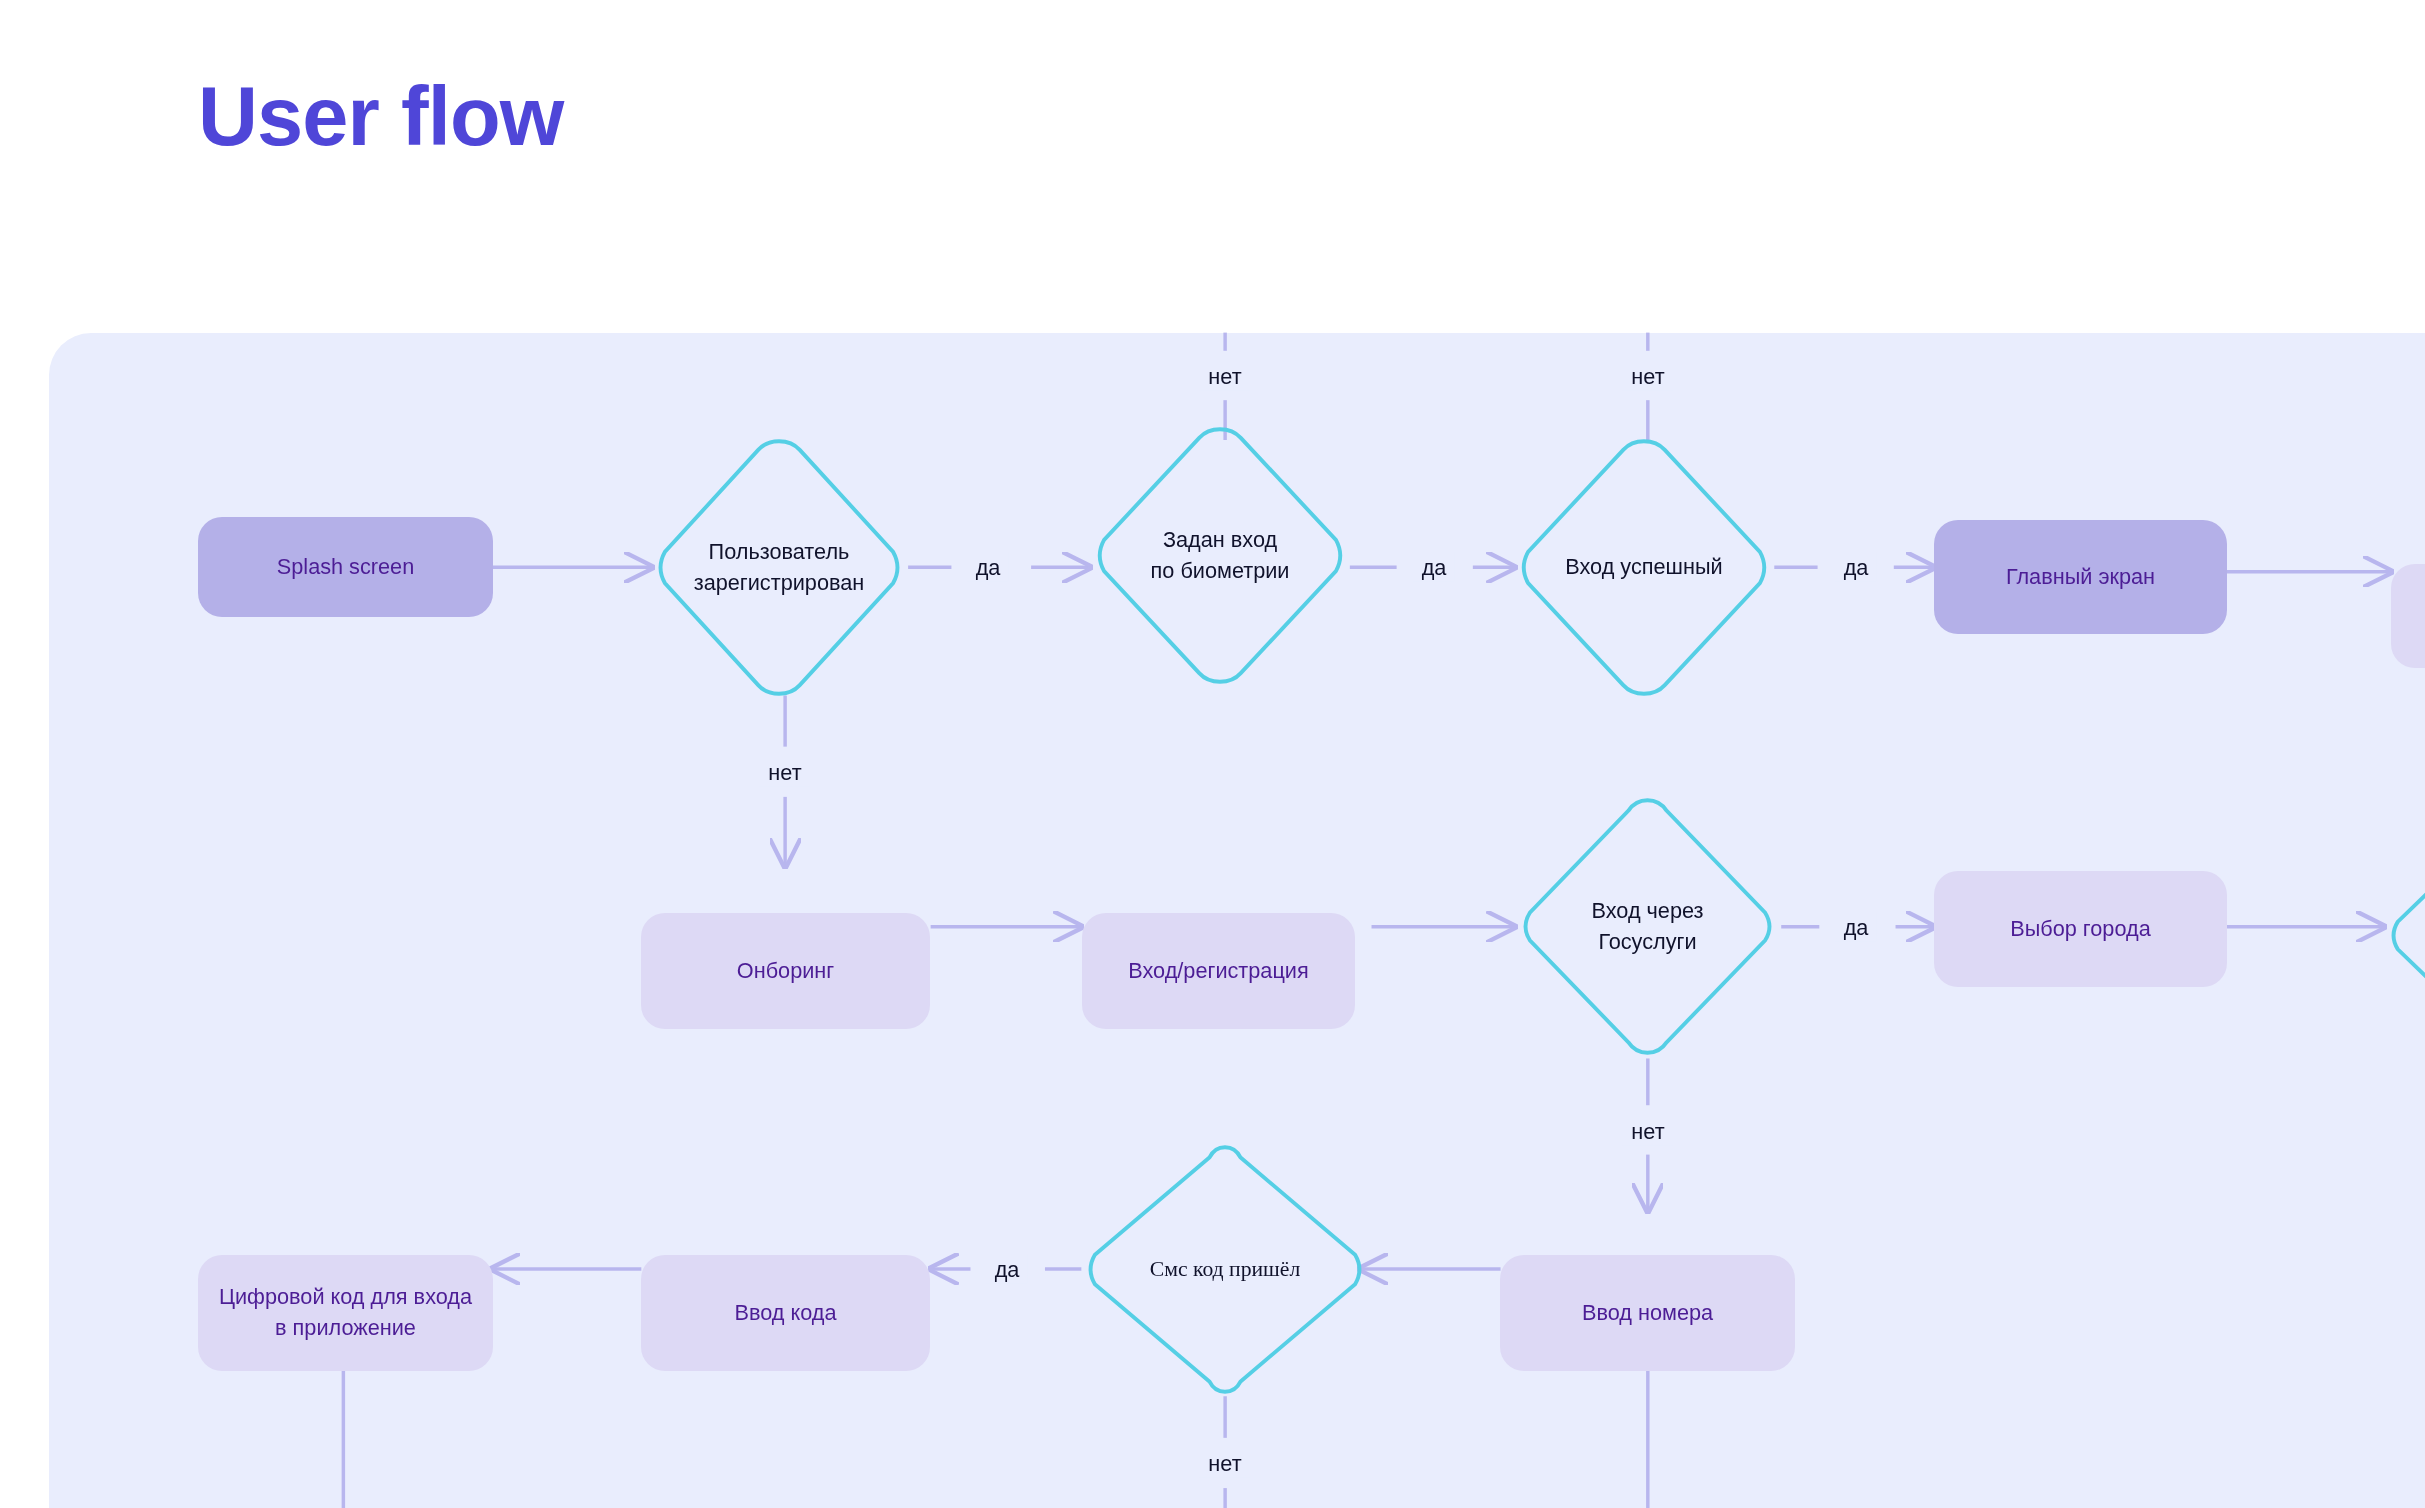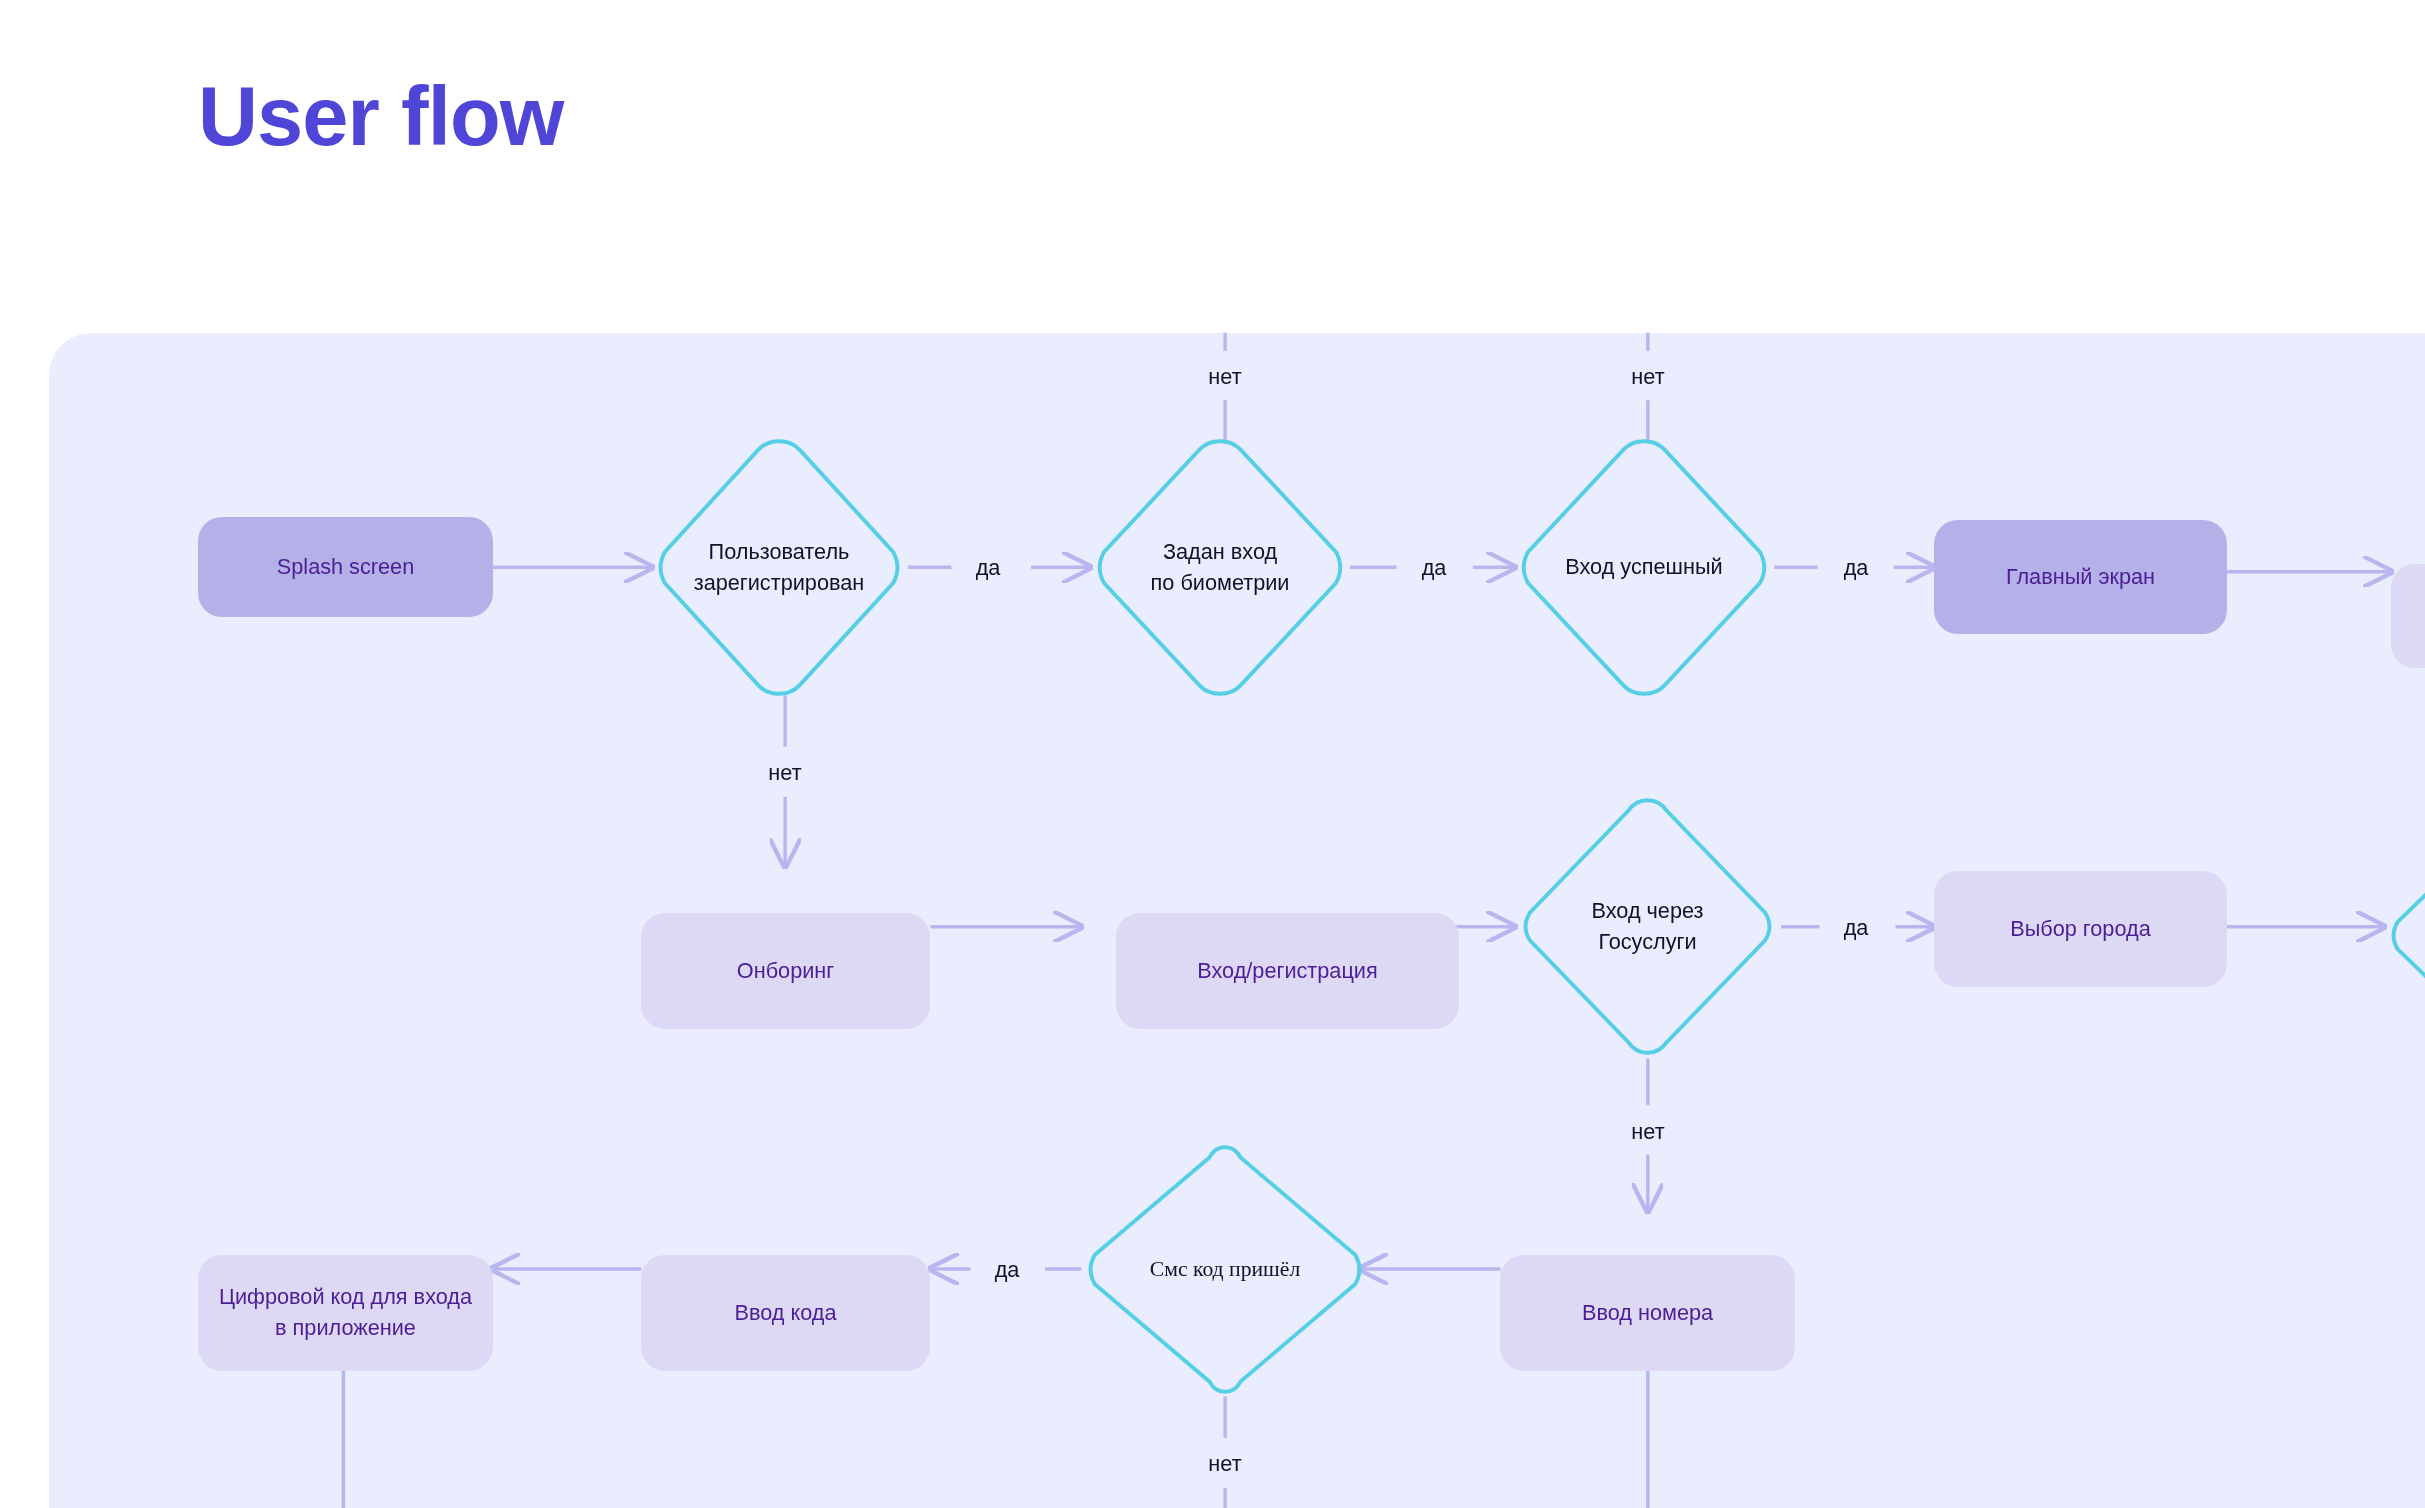--- a/index.html
+++ b/index.html
@@ -171,42 +171,42 @@
 <div class="node strong" style="left:198px; top:517px; width:295px; height:100px;">Splash screen</div>
 
 <div class="decision" style="left:651px; top:436px; width:256px; height:263px;">
   <svg width="256" height="263" viewBox="0 0 296 304">
     <path d="M 148 6 Q 163 6 172 16 L 280 134 Q 290 152 280 170 L 172 288 Q 163 298 148 298 Q 133 298 124 288 L 16 170 Q 6 152 16 134 L 124 16 Q 133 6 148 6 Z" fill="none" stroke="#55cfe5" stroke-width="4.5"></path>
   </svg>
   <div class="dtext">Пользователь
 зарегистрирован</div>
 </div>
 
-<div class="decision" style="left:1090px; top:436px; width:260px; height:263px;text-decoration:underline;">
+<div class="decision" style="left:1090px; top:424px; width:260px; height:263px;text-decoration:underline;">
   <svg width="260" height="263" viewBox="0 0 300 304">
     <path d="M 150 6 Q 165 6 174 16 L 284 134 Q 294 152 284 170 L 174 288 Q 165 298 150 298 Q 135 298 126 288 L 16 170 Q 6 152 16 134 L 126 16 Q 135 6 150 6 Z" fill="none" stroke="#55cfe5" stroke-width="4.5"></path>
   </svg>
   <div class="dtext">Задан вход
 по биометрии</div>
 </div>
 
 <div class="decision" style="left:1514px; top:436px; width:260px; height:263px;">
   <svg width="260" height="263" viewBox="0 0 300 304">
     <path d="M 150 6 Q 165 6 174 16 L 284 134 Q 294 152 284 170 L 174 288 Q 165 298 150 298 Q 135 298 126 288 L 16 170 Q 6 152 16 134 L 126 16 Q 135 6 150 6 Z" fill="none" stroke="#55cfe5" stroke-width="4.5"></path>
   </svg>
   <div class="dtext">Вход успешный</div>
 </div>
 
 <div class="node strong" style="left:1934px; top:520px; width:293px; height:114px;">Главный экран</div>
 
 <div class="node soft" style="left:2391px; top:520px; width:225px; height:104px;"></div>
 
 <div class="node soft" style="left:641px; top:869px; width:289px; height:116px;">Онборинг</div>
 
-<div class="node soft" style="left:1116px; top:869px; width:343px; height:116px;">Вход/регистрация</div>
+<div class="node soft" style="left:1082px; top:869px; width:273px; height:116px;">Вход/регистрация</div>
 
 <div class="decision" style="left:1514px; top:795px; width:267px; height:263px;">
   <svg width="267" height="263" viewBox="0 0 308 304">
     <path d="M 154 6 Q 168 6 176 18 L 290 136 Q 300 152 290 168 L 176 286 Q 168 298 154 298 Q 140 298 132 286 L 18 168 Q 8 152 18 136 L 132 18 Q 140 6 154 6 Z" fill="none" stroke="#55cfe5" stroke-width="4.5"></path>
   </svg>
   <div class="dtext">Вход через
 Госуслуги</div>
 </div>
 
 <div class="node soft" style="left:1934px; top:827px; width:293px; height:116px;">Выбор города</div>

